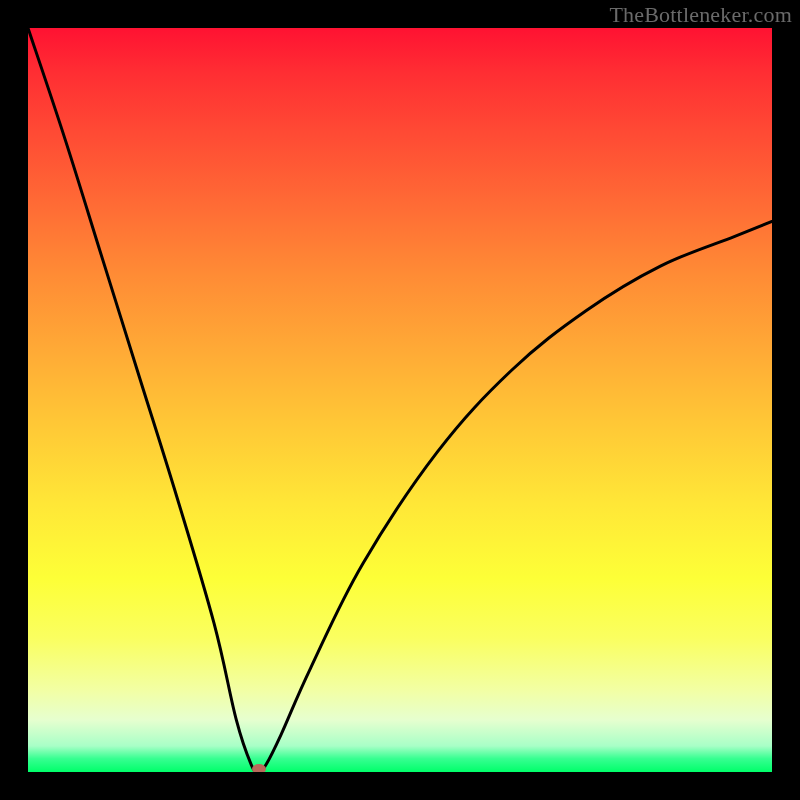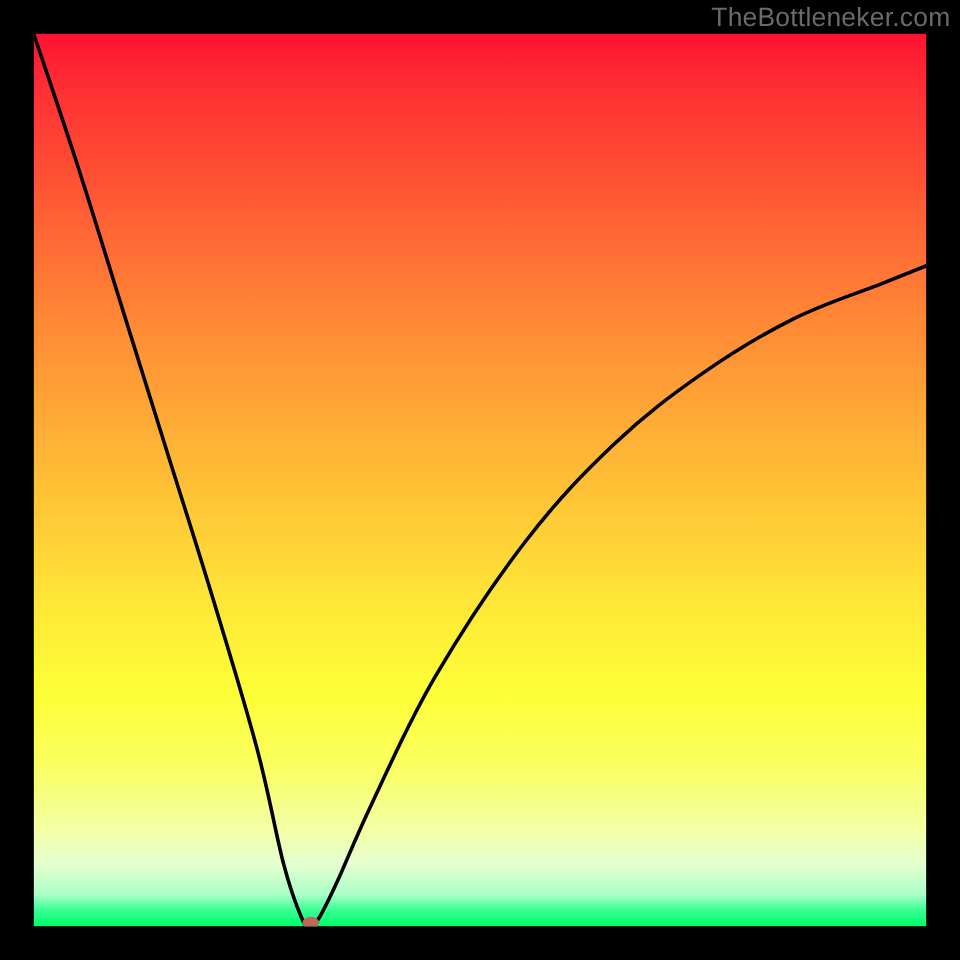--- a/index.html
+++ b/index.html
@@ -19,20 +19,21 @@
   }
   .watermark {
     position: absolute;
     top: 2px;
     right: 8px;
     color: #6a6a6a;
     font-size: 22px;
     font-weight: 500;
     letter-spacing: 0.2px;
     z-index: 20;
+    font-family: Liberation Serif, serif;
   }
   .plot-area {
     position: absolute;
     left: 28px;
     top: 28px;
     width: 744px;
     height: 744px;
     overflow: hidden;
   }
   .gradient {

